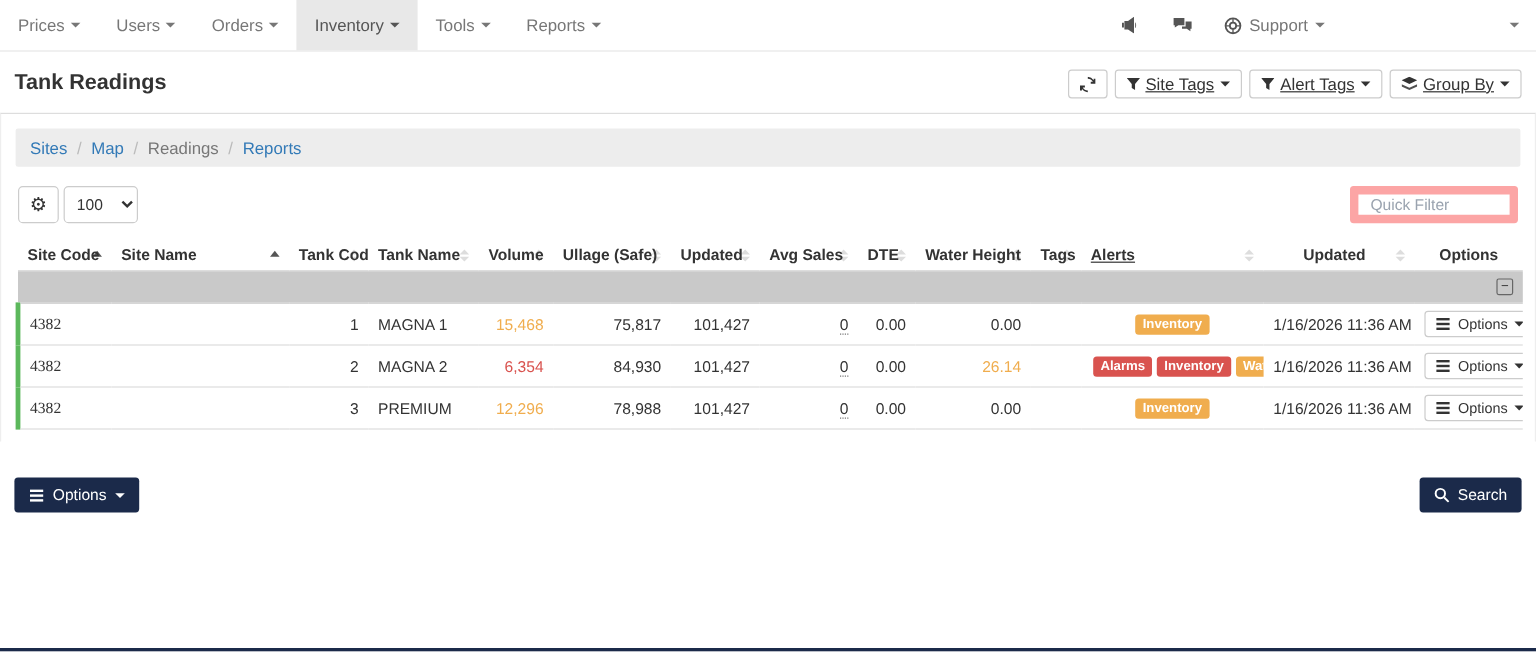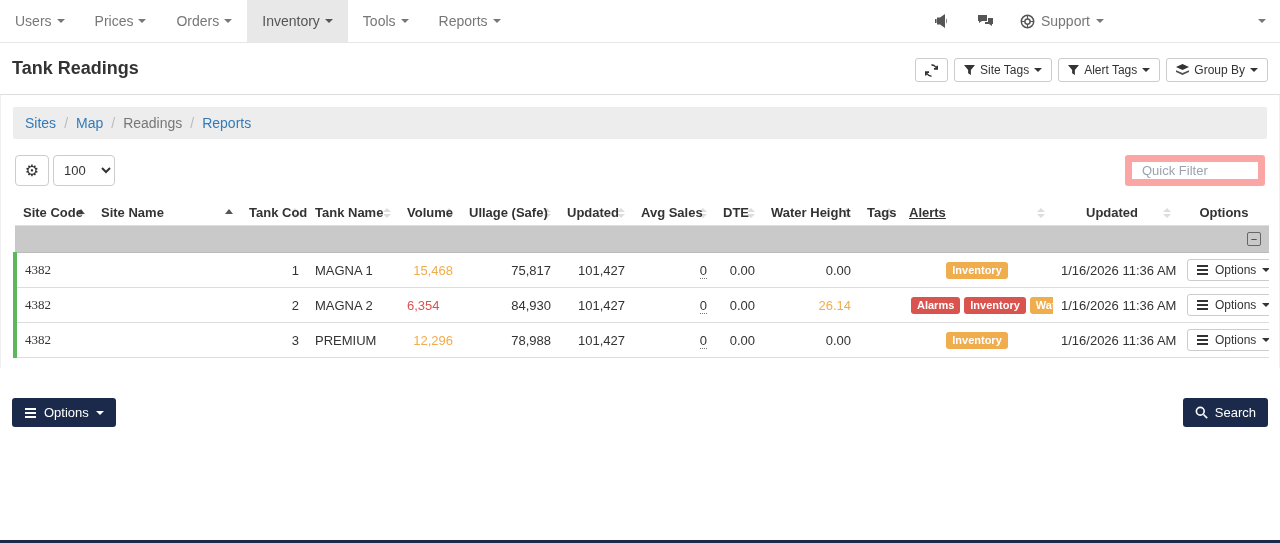--- a/index.html
+++ b/index.html
@@ -22,22 +22,22 @@
   .nav-icon-btn { padding:6px 10px; color:#555; display:flex; align-items:center; cursor:pointer; }
   .nav-support { display:flex; align-items:center; gap:6px; font-size:14px; color:#777; cursor:pointer; padding:0 8px; }
   .user-blank { width:130px; height:30px; }
 
   
   .page-head { display:flex; align-items:flex-start; justify-content:space-between;
     padding:15px 12px 12px 12px; }
   .page-title { font-size:18px; font-weight:bold; color:#333; }
   .head-btns { display:flex; gap:6px; }
   .btn-sm { display:inline-flex; align-items:center; gap:5px; background:#fff;
-    border:1px solid #ccc; border-radius:3px; padding:3px 9px; font-size:12px; color:#333;
-    cursor:pointer; height:24px; }
+    border:1px solid #ccc; border-radius:3px; padding:3px 9px; font-size:14px; color:#333;
+    cursor:pointer; height:24px;text-decoration:underline; }
   .btn-sm svg { display:block; }
 
   
   .panel { border-top:1px solid #ddd; border-left:1px solid #eee; border-right:1px solid #eee;
     padding:12px 12px 10px 12px; }
   .tabs-bar { background:#ededed; border-radius:2px; padding:8px 12px; display:flex;
     align-items:center; gap:8px; font-size:14px; }
   .tab-link { text-decoration:none; cursor:pointer; }
   .tab-link.link { color:#337ab7; }
   .tab-link.current { color:#777; }
@@ -97,25 +97,25 @@
     border:none; border-radius:3px; padding:7px 12px; font-size:13px; cursor:pointer;
     font-family:"Liberation Sans", sans-serif; }
   .bottom-strip { position:absolute; left:0; bottom:0; width:100%; height:3px; background:#1b2a4a; }
 </style>
 </head>
 <body>
 
 <div class="navbar">
   <div class="nav-menu">
       <div class="nav-item">
+        <span>Prices</span>
+        <i class="caret"></i>
+      </div>
+      <div class="nav-item">
         <span>Users</span>
-        <i class="caret"></i>
-      </div>
-      <div class="nav-item">
-        <span>Prices</span>
         <i class="caret"></i>
       </div>
       <div class="nav-item">
         <span>Orders</span>
         <i class="caret"></i>
       </div>
       <div class="nav-item active">
         <span>Inventory</span>
         <i class="caret"></i>
       </div>
@@ -299,21 +299,21 @@
               <span class="hamb"></span>
               <span>Options</span>
               <i class="caret"></i>
             </button></td>
         </tr>
         <tr>
           <td class="first-cell" style="text-align: left;">4382</td>
           <td style="text-align: left;"></td>
           <td style="text-align: right;">2</td>
           <td style="text-align: left;">MAGNA 2</td>
-          <td style="text-align: left;"><span style="color: rgb(217, 83, 79);">6,354</span></td>
+          <td style="text-align: right;"><span style="color: rgb(217, 83, 79);">6,354</span></td>
           <td style="text-align: right;">84,930</td>
           <td style="text-align: right;">101,427</td>
           <td style="text-align: right;"><span class="dotted-link">0</span></td>
           <td style="text-align: right;">0.00</td>
           <td style="text-align: right;"><span style="color: rgb(240, 173, 78);">26.14</span></td>
           <td style="text-align: left;"></td>
           <td style="text-align: center;"><span class="badge" style="background: rgb(217, 83, 79);">Alarms</span><span class="badge" style="background: rgb(217, 83, 79);">Inventory</span><span class="badge" style="background: rgb(240, 173, 78);">Water</span></td>
           <td style="text-align: center;">1/16/2026 11:36 AM</td>
           <td style="text-align: center;"><button class="row-options-btn">
               <span class="hamb"></span>

